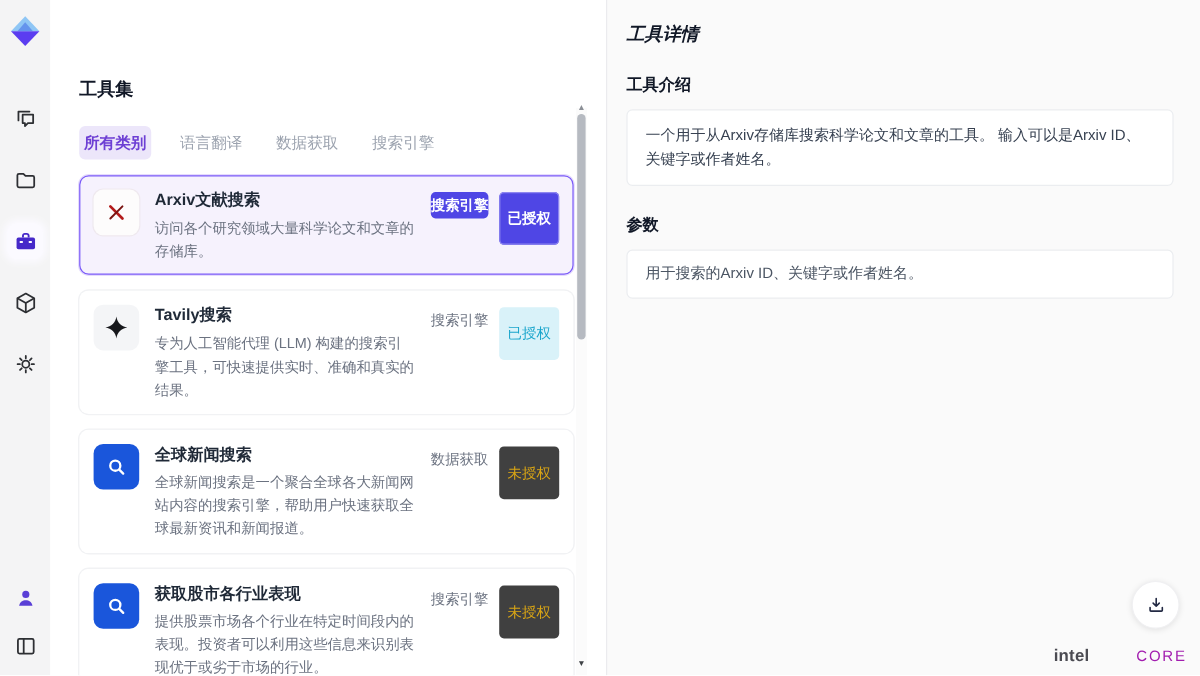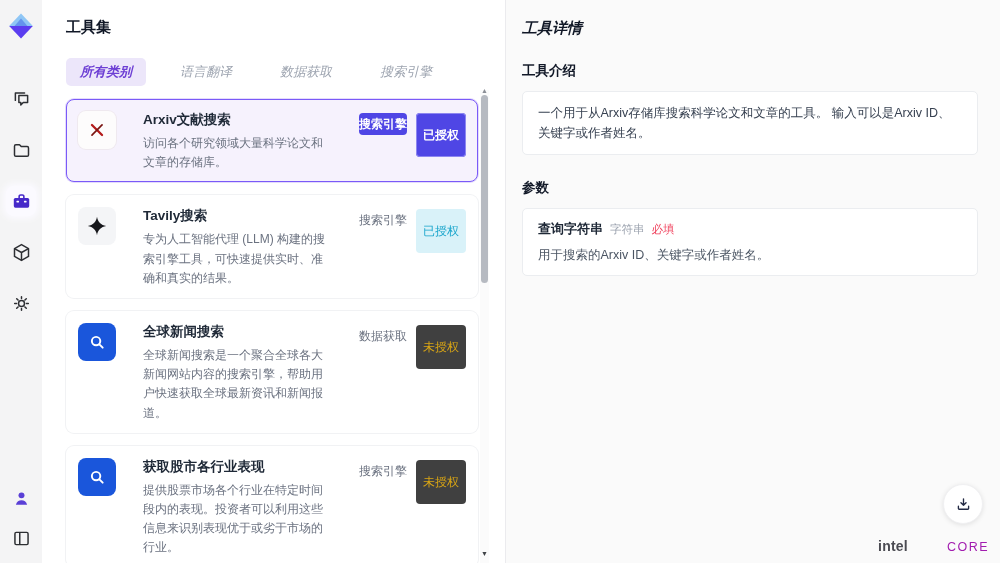--- a/index.html
+++ b/index.html
@@ -16,28 +16,28 @@
   .rail-item { width:30px; height:30px; border:none; background:transparent; color:#2d2f33;
                display:flex; align-items:center; justify-content:center; cursor:pointer; border-radius:8px; }
   .rail-item svg { width:21px; height:21px; }
   .rail-item.active { background:#fbfaff; box-shadow:0 0 6px 3px #fbfaff; color:#4629c9; }
   .rail-bottom { margin-top:auto; display:flex; flex-direction:column; gap:10px; align-items:center; }
   .rail-bottom .rail-item.user { color:#5a3fd6; }
 
   
   .tools-panel { position:absolute; left:42px; top:0; bottom:0; width:463px; background:#fff;
                  padding:18px 27px 0 24px; }
-  .panel-title { font-size:15px; font-weight:bold; color:#111827; }
+  .panel-title { font-size:15px; font-weight:bold; color:#111827;margin-top:47px; }
   .tabs { display:flex; align-items:center; gap:20px; margin:21px 0 13px; }
   .tab { border:none; background:transparent; font-size:13px; color:#9ca3af; cursor:pointer;
-         padding:5px 14px; border-radius:5px; font-family:inherit;font-style:italic; }
+         padding:5px 4px; border-radius:5px; font-family:inherit; }
   .tab.active { background:#ece6fa; color:#6d3fd4; font-weight:bold; }
 
   .card-list { display:flex; flex-direction:column; gap:13px; }
-  .card { display:flex; gap:27px; padding:9px 11px; background:#fff; border-radius:8px;
+  .card { display:flex; gap:13px; padding:9px 11px; background:#fff; border-radius:8px;
           border:1px solid transparent; box-shadow:0 0 0 1px #f1f2f4; cursor:pointer; }
   .card.selected { background:#f6f2fd; border:1px solid #7a5af8; box-shadow:0 0 0 1px #e4dbfc; }
   .tool-icon { flex:0 0 38px; width:38px; height:38px; border-radius:8px; background:#f4f5f7;
                display:flex; align-items:center; justify-content:center; margin-top:2px; }
   .tool-icon svg { width:22px; height:22px; }
   .tool-icon.icon-arxiv { background:#fdfcfc; box-shadow:0 0 0 1px #efe9ef; }
   .tool-icon.icon-search { background:#1a56db; }
   .card-body { flex:1 1 auto; min-width:0; }
   .card-title { font-size:13.5px; font-weight:bold; color:#1f2937; margin:2px 0 5px; }
   .card-desc { font-size:12px; color:#6b7280; line-height:1.6; max-width:258px; }
@@ -240,25 +240,20 @@
   </div>
 
   <section class="details-panel">
     <h2 class="details-title">工具详情</h2>
     <h3 class="section-heading">工具介绍</h3>
     <div class="box">
       <p class="intro-text">一个用于从Arxiv存储库搜索科学论文和文章的工具。 输入可以是Arxiv ID、关键字或作者姓名。</p>
     </div>
     <h3 class="section-heading">参数</h3>
     <div class="box">
-      <div class="param-line">
-        <span class="param-name">查询字符串</span>
-        <span class="param-type">字符串</span>
-        <span class="param-required">必填</span>
-      </div>
       <p class="param-desc">用于搜索的Arxiv ID、关键字或作者姓名。</p>
     </div>
   </section>
 
   <button class="fab">
     <svg viewBox="0 0 24 24" fill="none" stroke="currentColor" stroke-width="1.9" stroke-linecap="round" stroke-linejoin="round">
       <path d="M12 4v9m0 0l-3.6-3.6M12 13l3.6-3.6"></path>
       <path d="M4.8 14.5v3.2a1 1 0 0 0 1 1h12.4a1 1 0 0 0 1-1v-3.2"></path>
     </svg>
   </button>

